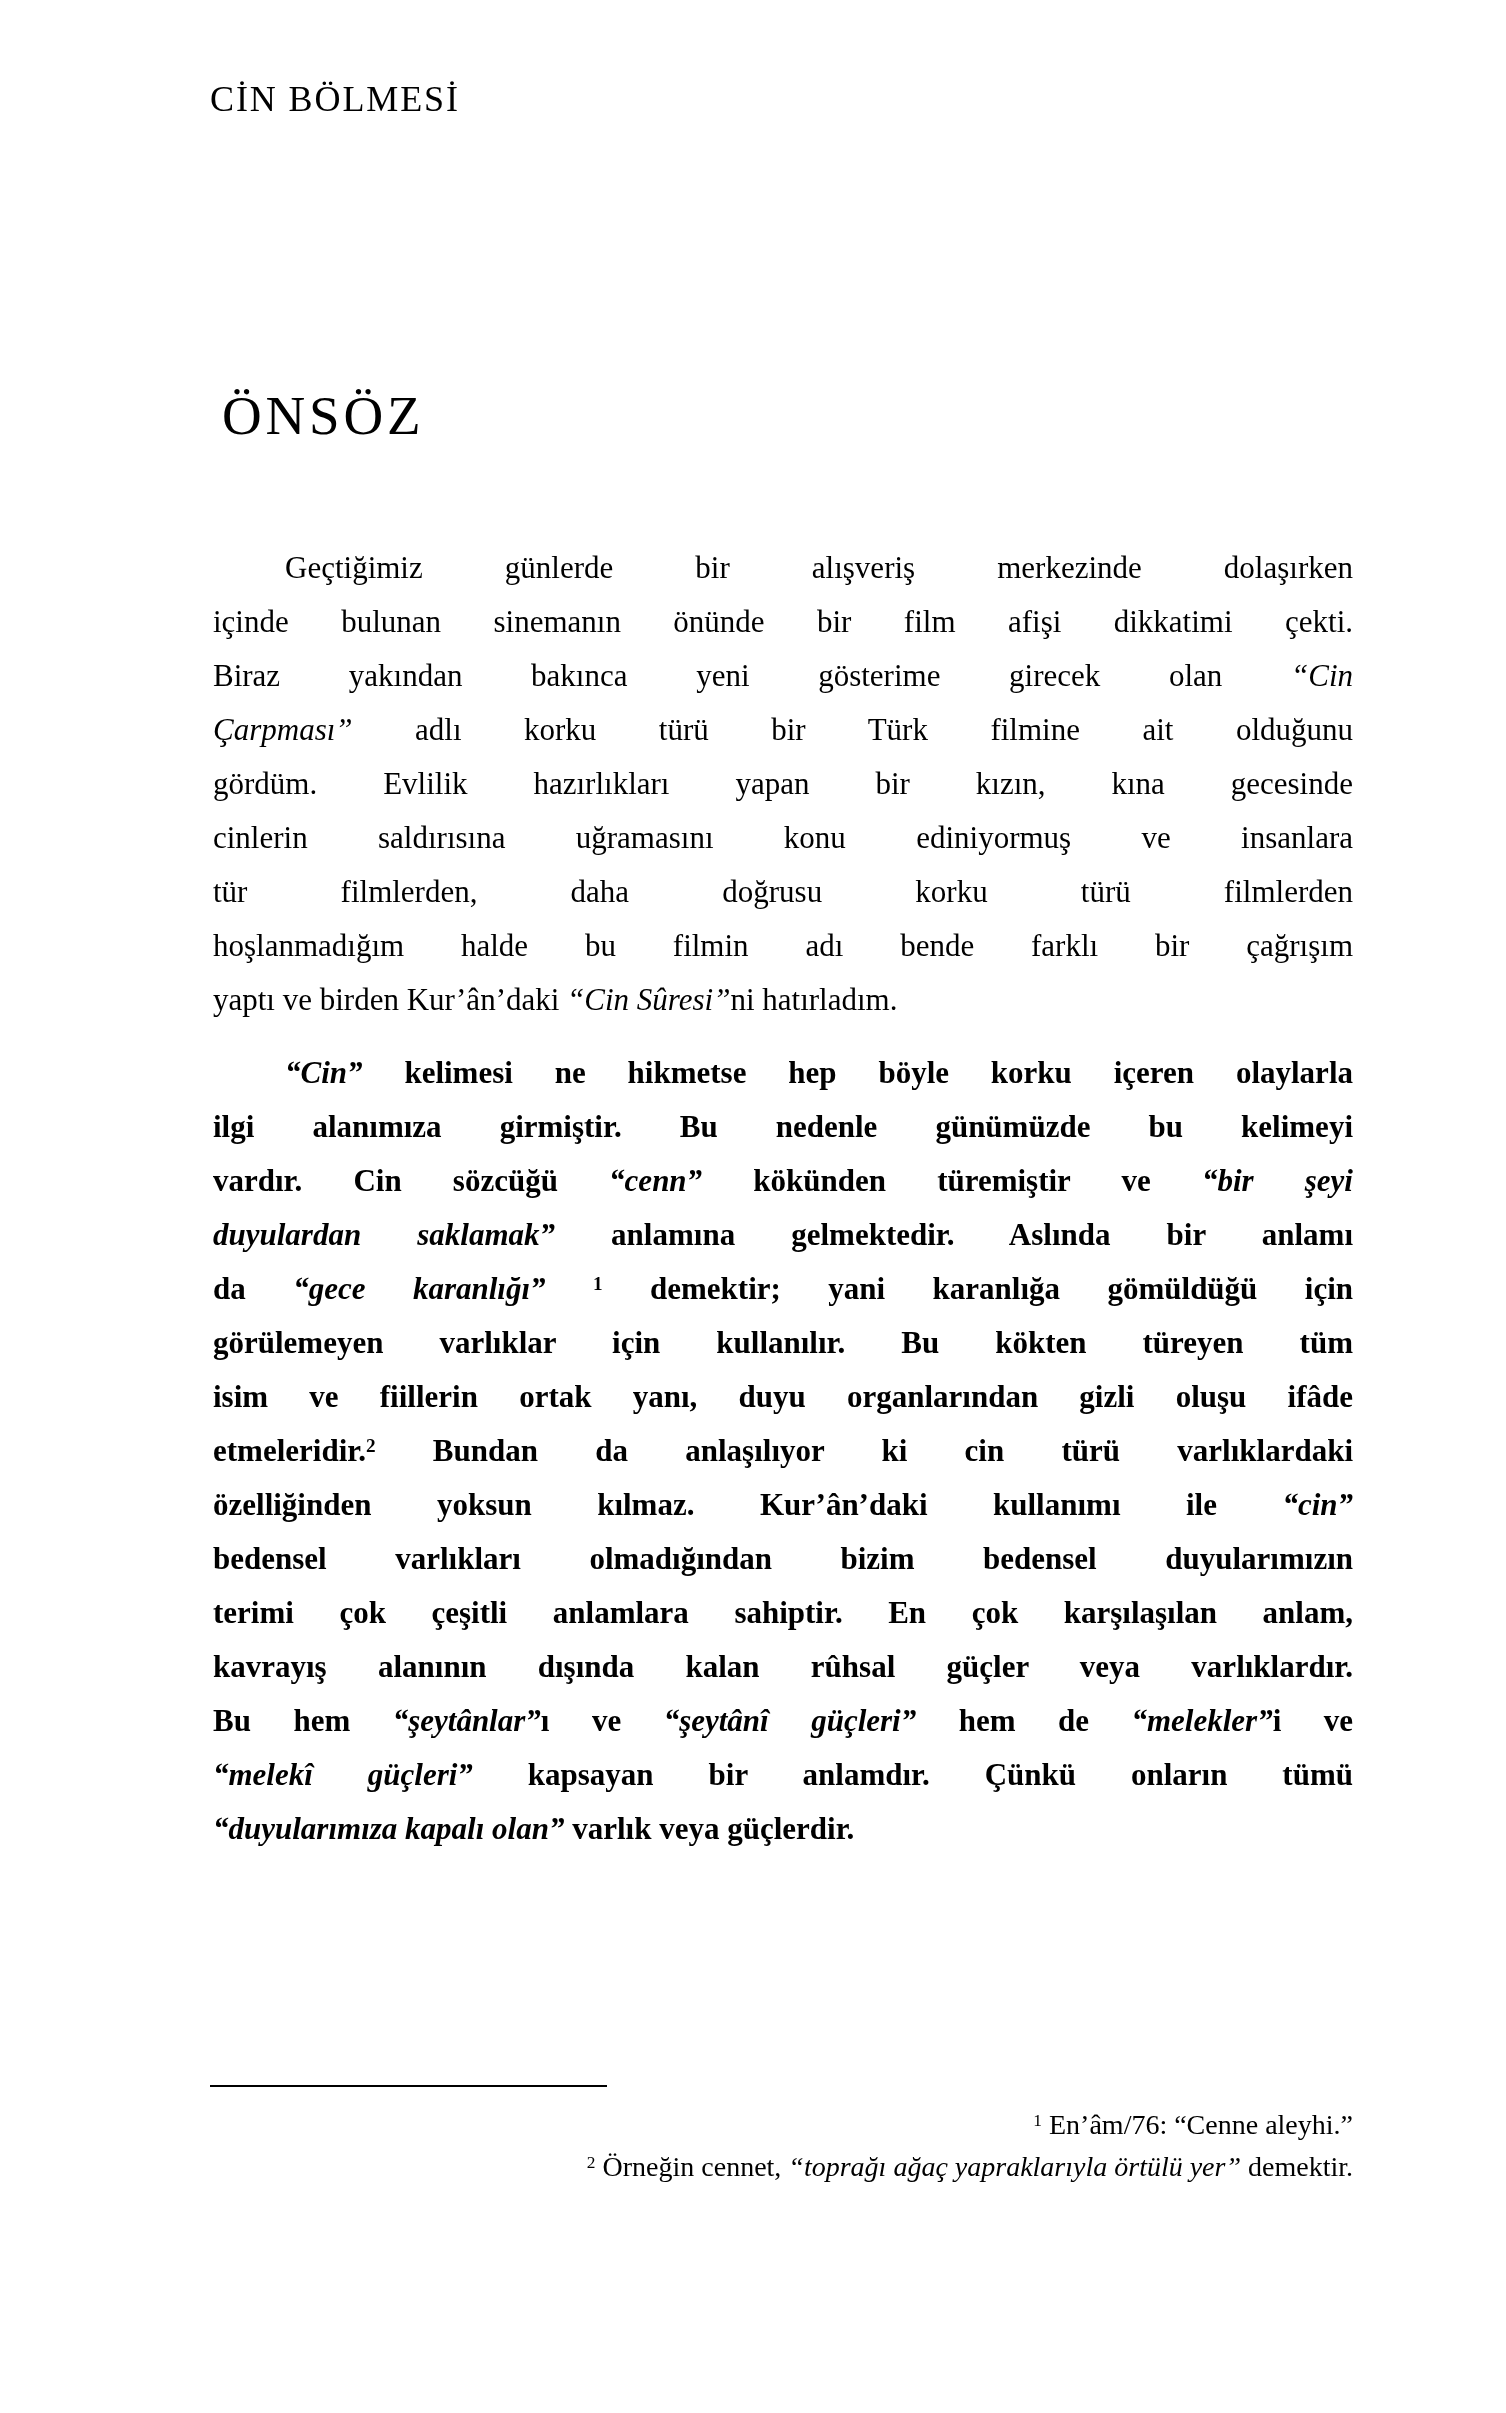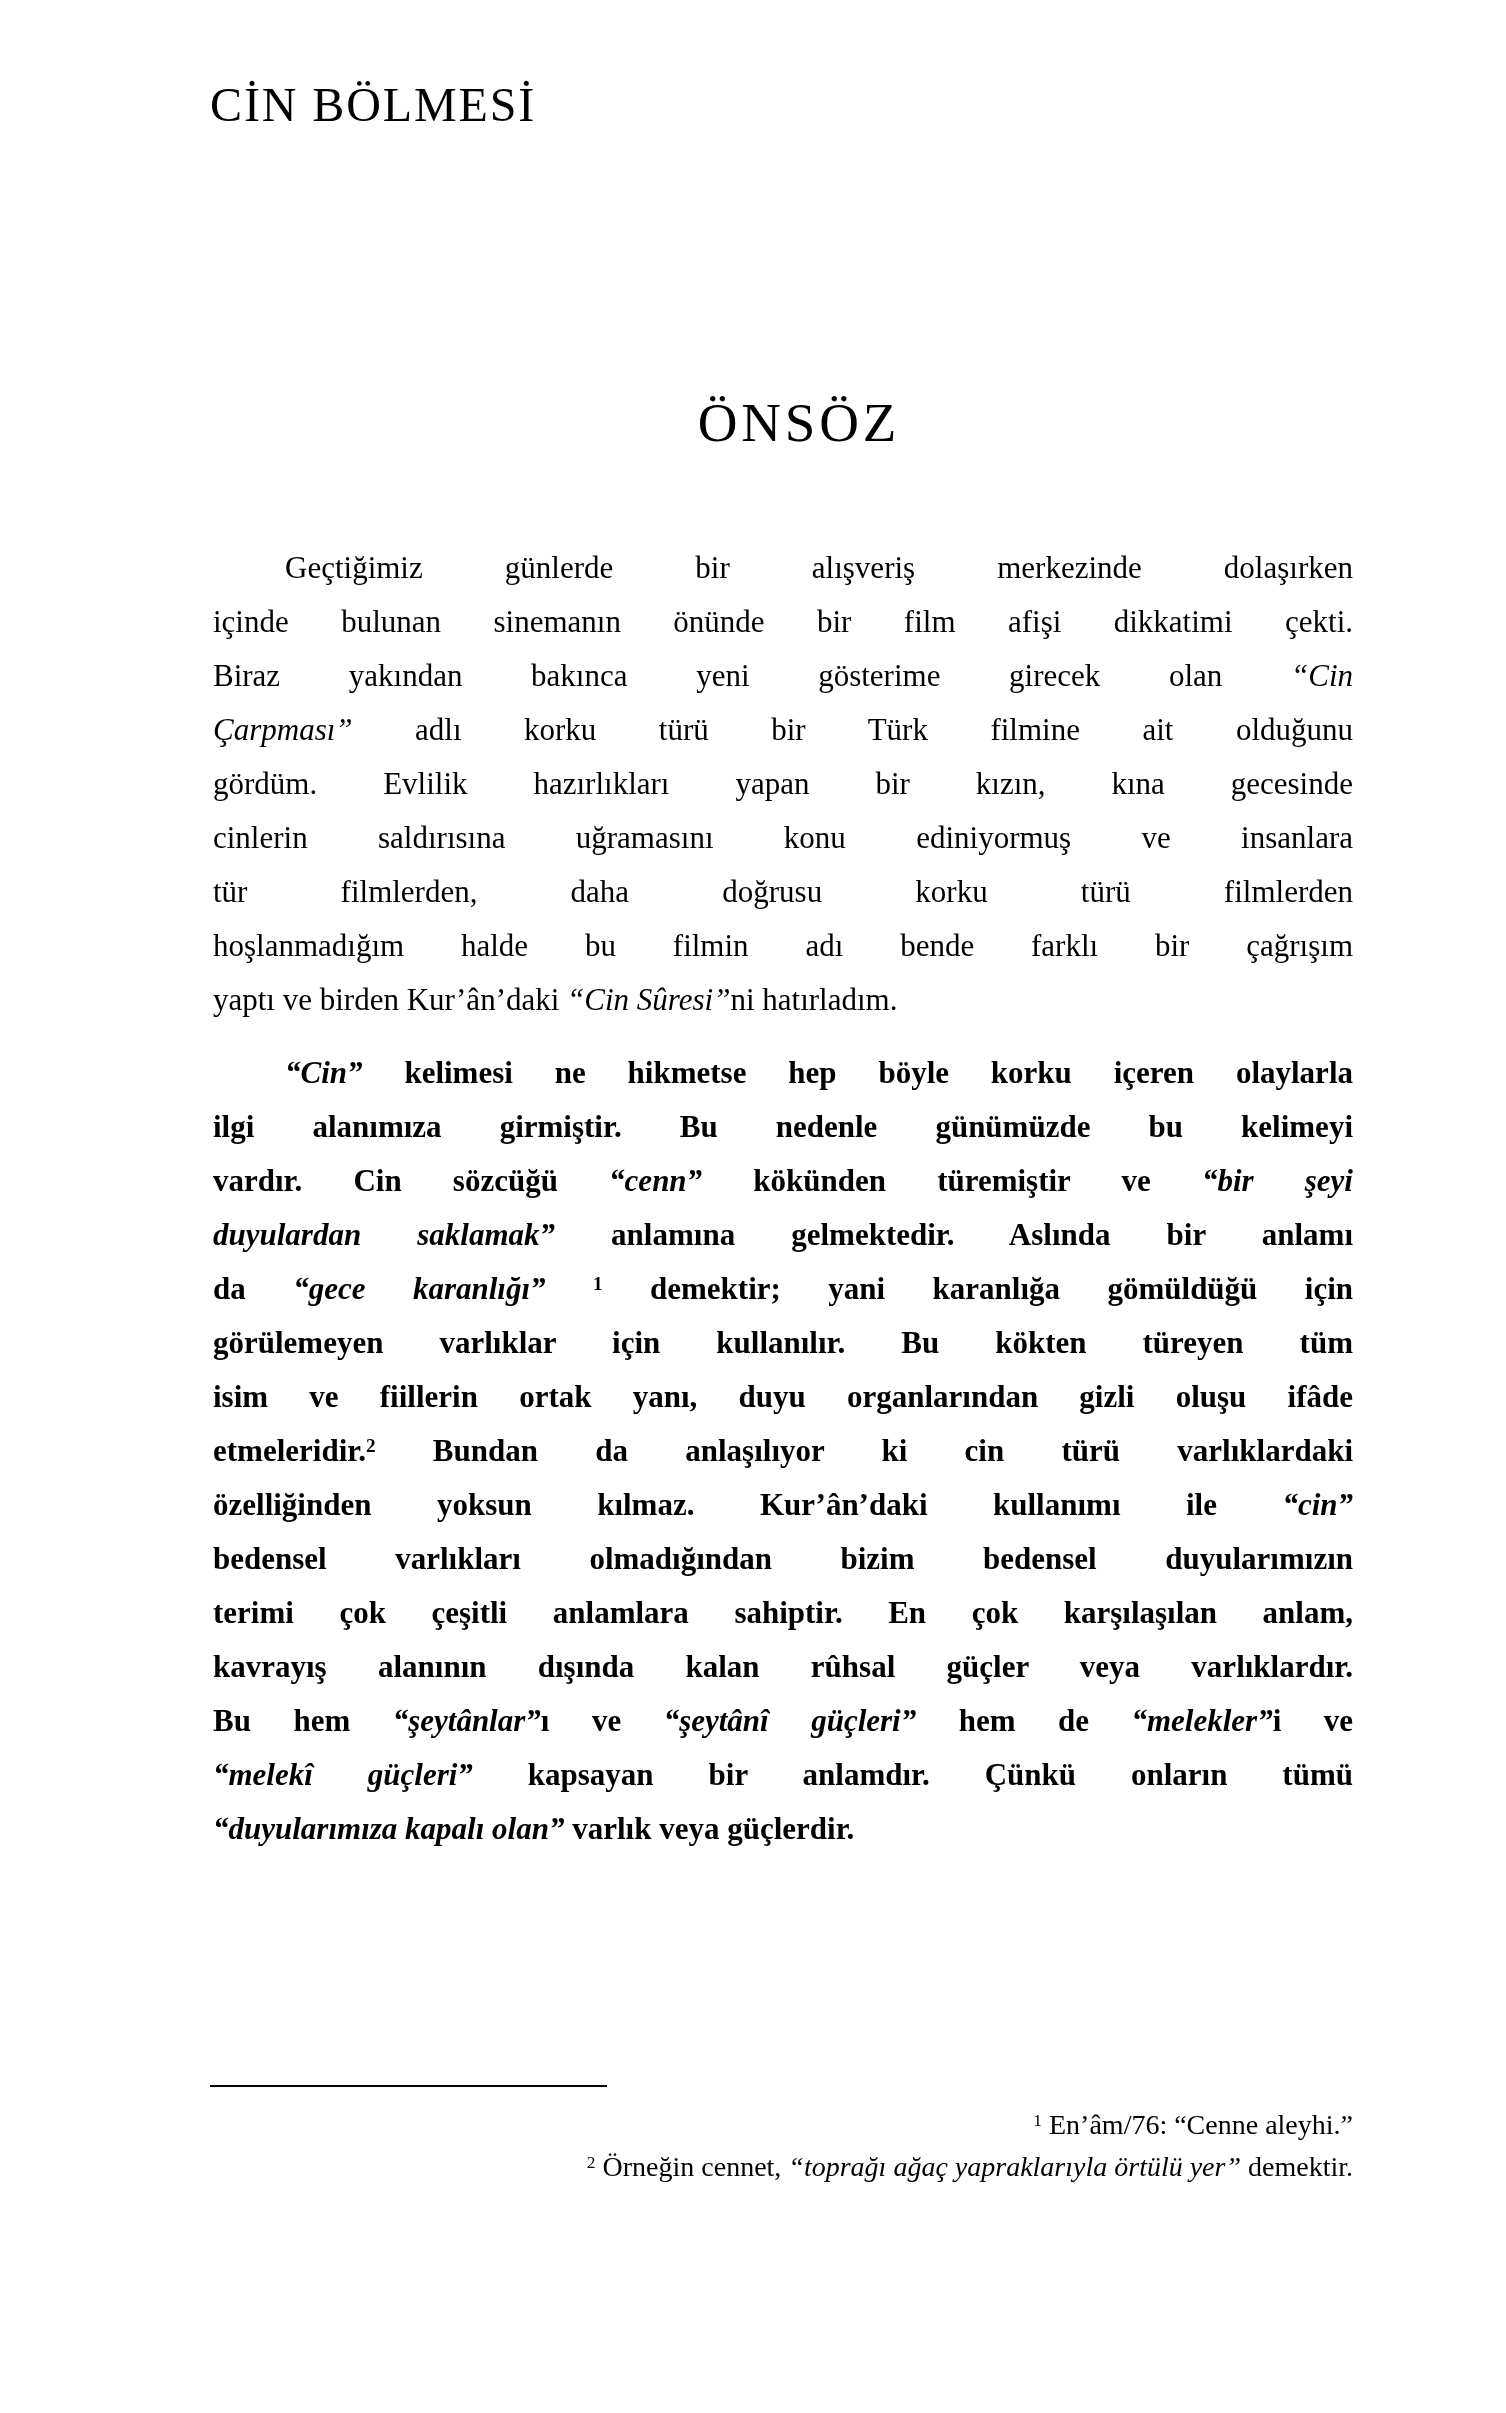--- a/index.html
+++ b/index.html
@@ -9,32 +9,31 @@
     height: 2413px;
     background: #ffffff;
     font-family: "Liberation Serif", serif;
     color: #000000;
     overflow: hidden;
   }
   .running-header {
     position: absolute;
     left: 210px;
     top: 81px;
-    font-size: 48px;
+    font-size: 36px;
     letter-spacing: 1.9px;
     line-height: 1;
     white-space: nowrap;
   }
   .doc-title {
     position: absolute;
     left: 213px;
     top: 379px;
     width: 1140px;
-    margin: 16px;
-    text-align: center;
+    margin: 9px;
     font-size: 55px;
     font-weight: 400;
     letter-spacing: 3.8px;
     line-height: 1;
   }
   .body-text {
     position: absolute;
     left: 213px;
     top: 541px;
     width: 1140px;

